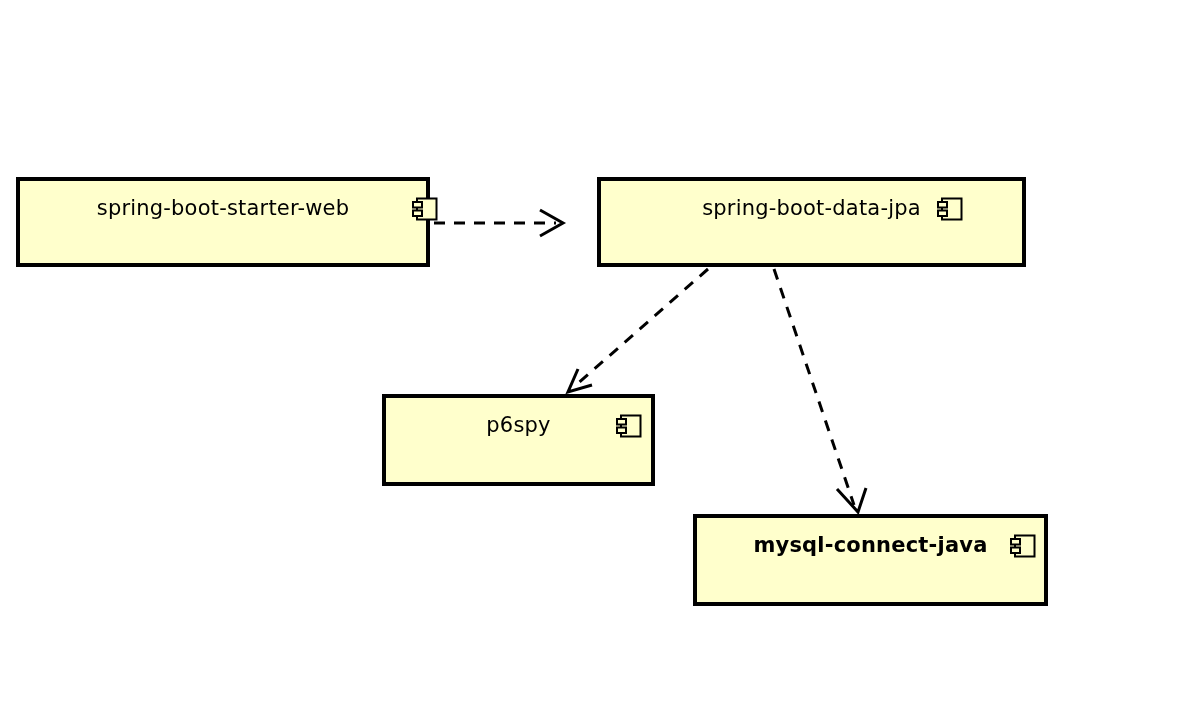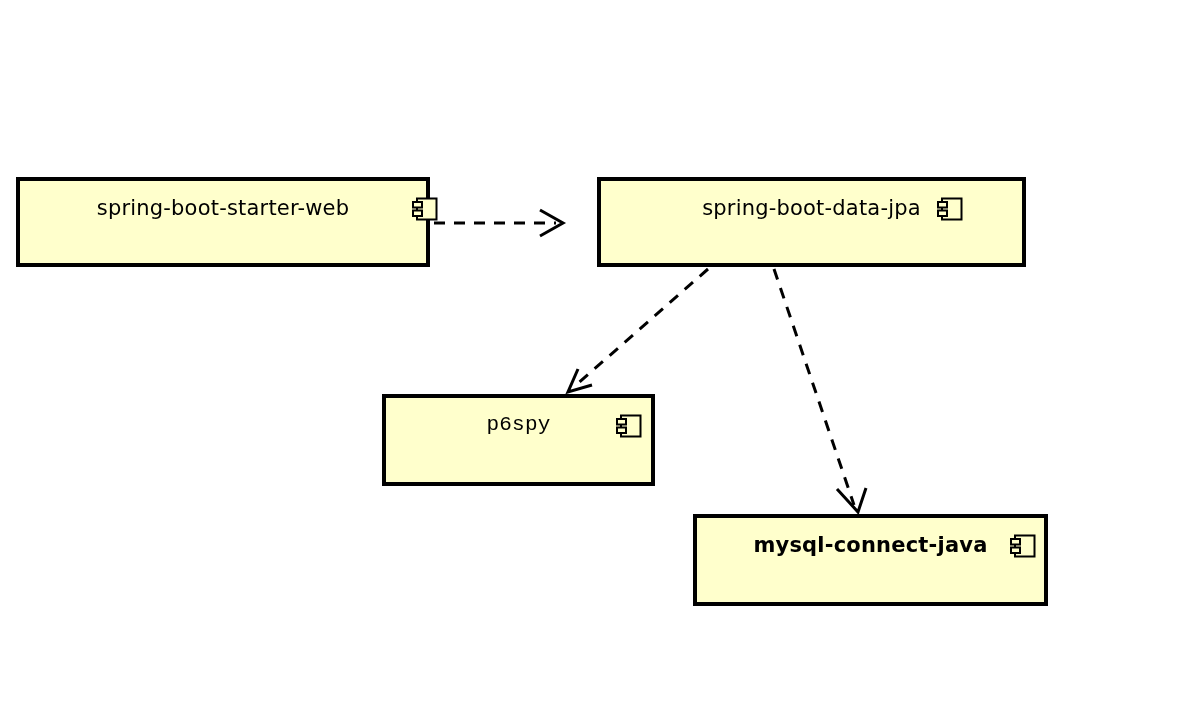--- a/index.html
+++ b/index.html
@@ -88,21 +88,21 @@
 
   <div class="component-box" style="left:565px; top:177px; width:429px; height:90px;margin-left:32px;">
     <div class="component-label">spring-boot-data-jpa</div>
     <svg class="component-icon" style="left:336px;" viewBox="0 0 26 24" xmlns="http://www.w3.org/2000/svg">
       <rect x="5" y="1.5" width="19.5" height="21" fill="#ffffcc" stroke="#000000" stroke-width="2"></rect>
       <rect x="1" y="5" width="9" height="5.5" fill="#ffffcc" stroke="#000000" stroke-width="2"></rect>
       <rect x="1" y="13.5" width="9" height="5.5" fill="#ffffcc" stroke="#000000" stroke-width="2"></rect>
     </svg>
   </div>
 
-  <div class="component-box" style="left:382px; top:394px; width:273px; height:92px;font-family:Liberation Mono, monospace;">
+  <div class="component-box" style="left:382px; top:394px; width:273px; height:92px;">
     <div class="component-label">p6spy</div>
     <svg class="component-icon" style="left:230px;" viewBox="0 0 26 24" xmlns="http://www.w3.org/2000/svg">
       <rect x="5" y="1.5" width="19.5" height="21" fill="#ffffcc" stroke="#000000" stroke-width="2"></rect>
       <rect x="1" y="5" width="9" height="5.5" fill="#ffffcc" stroke="#000000" stroke-width="2"></rect>
       <rect x="1" y="13.5" width="9" height="5.5" fill="#ffffcc" stroke="#000000" stroke-width="2"></rect>
     </svg>
   </div>
 
   <div class="component-box" style="left:693px; top:514px; width:355px; height:92px;font-weight:bold;">
     <div class="component-label">mysql-connect-java</div>

